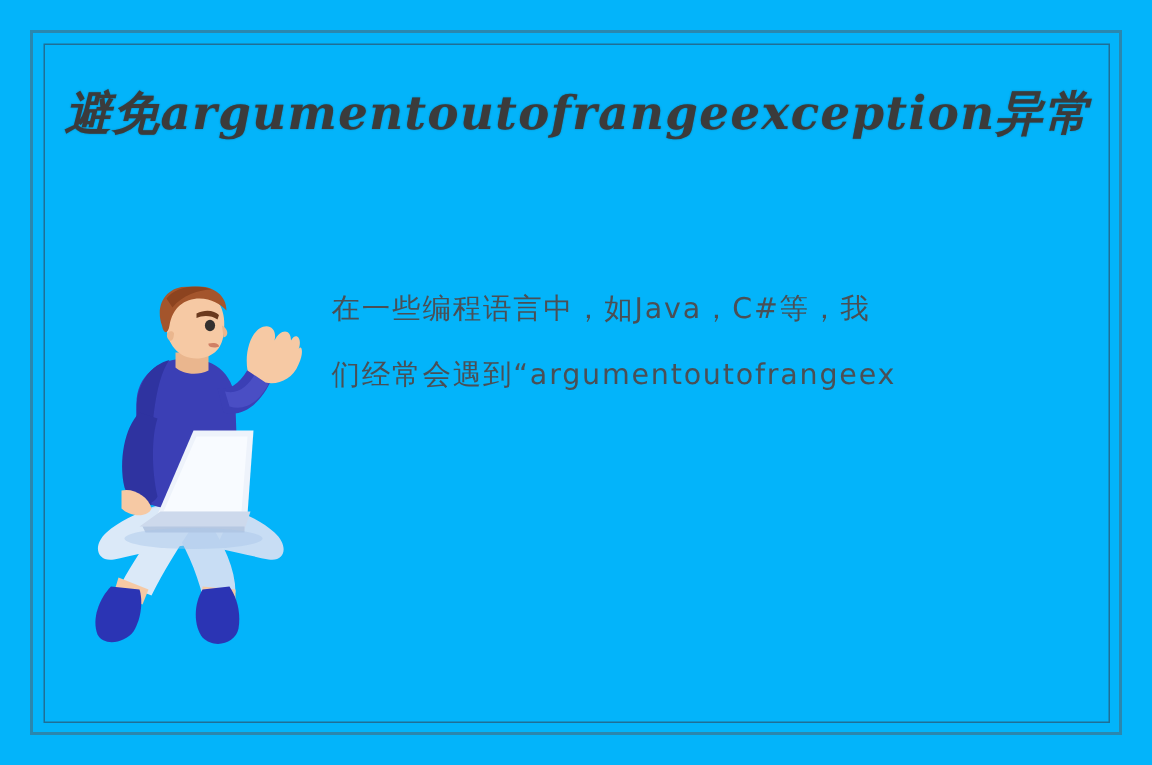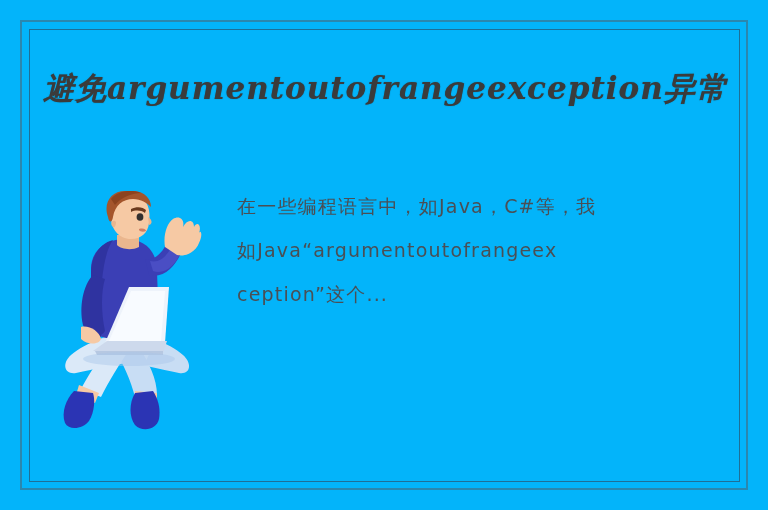--- a/index.html
+++ b/index.html
@@ -32,21 +32,21 @@
   
   #card {
     position:absolute;
     left:29px; top:29px; right:28px; bottom:28px;
   }
 
   
   #title {
     position:absolute;
     left:14px;
-    top:36px;
+    top:24px;
     width:690px;
   }
   .title-line {
     color:#3b3b3b;
     font-family:"DejaVu Serif", serif;
     font-size:31px;
     font-weight:700;
     font-style:italic;
     letter-spacing:1px;
     line-height:46px;
@@ -67,21 +67,20 @@
     height:240px;
   }
   #illustration svg { display:block; width:100%; height:100%; }
 
   
   #excerpt {
     position:absolute;
     left:192px;
     top:155px;
     width:520px;
-    margin-left:16px;
   }
   .excerpt-line {
     color:#4a4f55;
     font-family:"DejaVu Sans", sans-serif;
     font-size:19px;
     line-height:44px;
     letter-spacing:1.2px;
     white-space:nowrap;
   }
 </style>
@@ -164,17 +163,16 @@
       <path d="M42 160 L 110 160 L 110 164 L 44 164 Z" fill="#b6c8e2"></path>
 
       <ellipse cx="76" cy="168" rx="46" ry="7" fill="#a9c6e8" opacity=".45"></ellipse>
 
       <path d="M28 136 C 36 134, 46 140, 48 148 C 46 154, 34 154, 28 148 Z" fill="#f6c9a4"></path>
     </svg>
   </div>
 
   <div id="excerpt">
     <div class="excerpt-line">在一些编程语言中，如Java，C#等，我</div>
-    <div class="excerpt-line">如Java“argumentoutofrangeex</div>
-    <div class="excerpt-line">ception”这个...</div>
+    <div class="excerpt-line">们经常会遇到“argumentoutofrangeex</div>
   </div>
 
 </div>
 
 </body></html>

